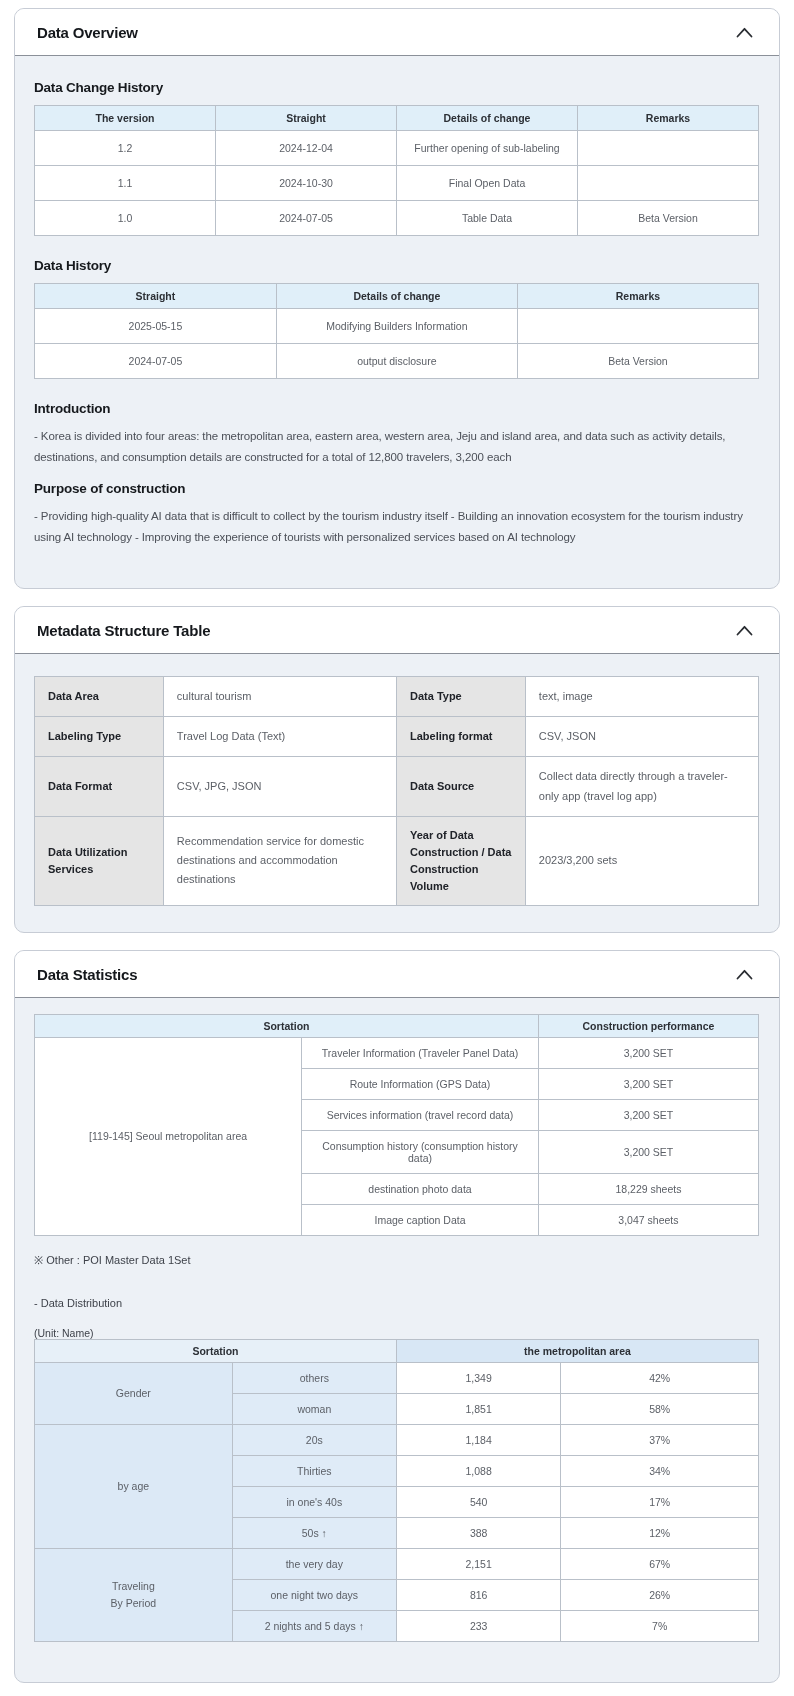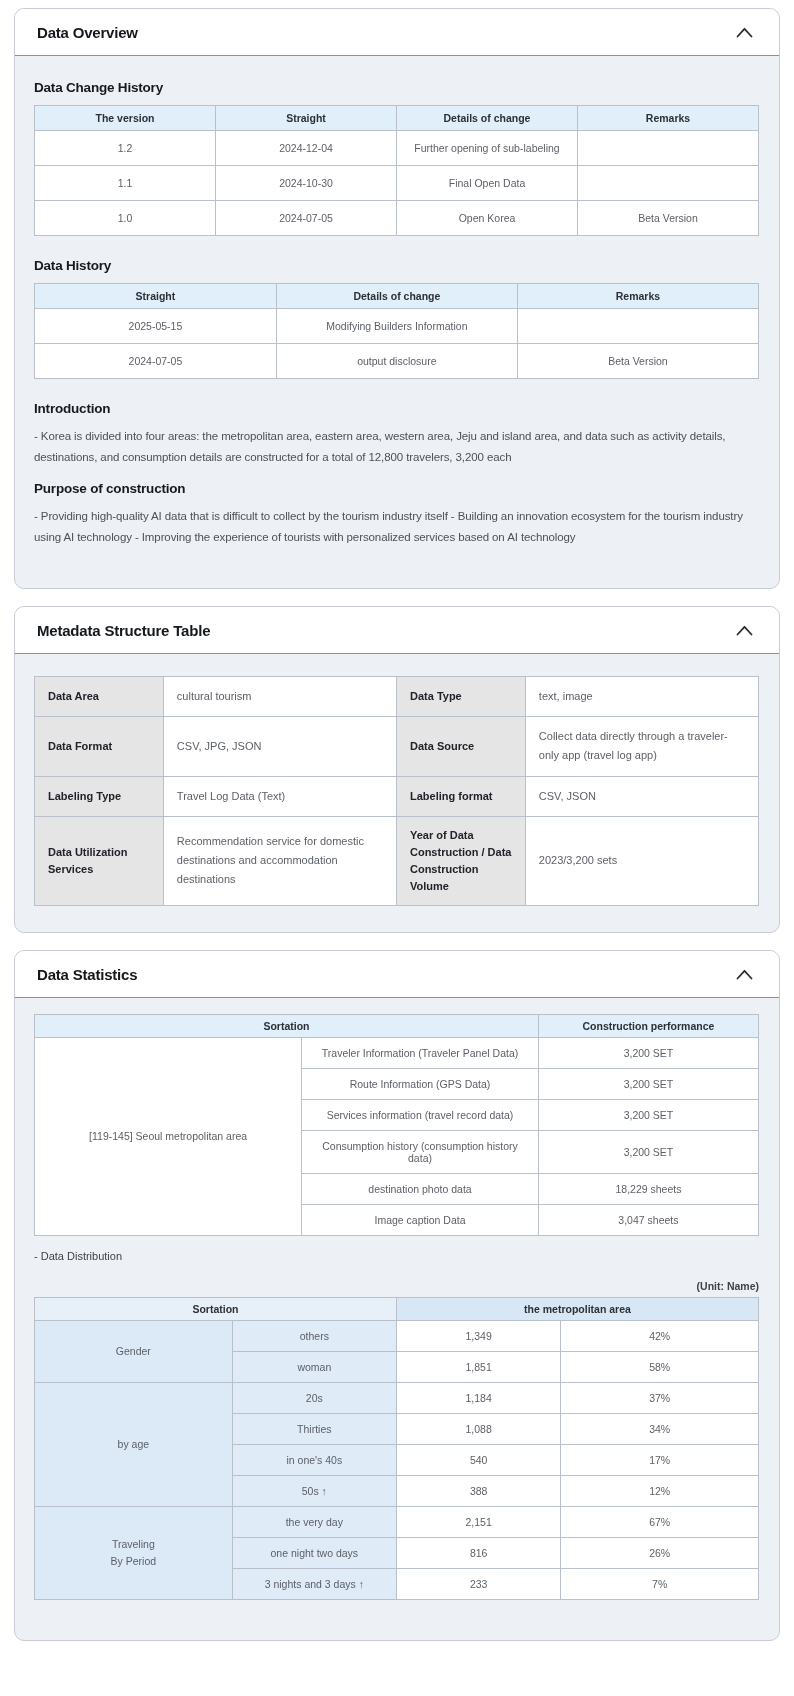--- a/index.html
+++ b/index.html
@@ -96,23 +96,20 @@
     margin: 4px 0 8px 0;
   }
   .note {
     font-size: 11px;
     color: #3e424a;
     margin: 16px 0 30px 0;
   }
   .unit-label {
     font-size: 10.5px;
     color: #3e424a;
-    text-align: right;
-    margin-bottom: 5px;
-    font-weight: bold;
   }
 
   
   .scale-tbl th, .scale-tbl td { padding: 9px 8px; }
   .scale-tbl thead th { padding: 5px 8px; }
   .scale-group { background: #fff; }
 
   
   .dist-tbl th, .dist-tbl td { padding: 9px 8px; }
   .dist-tbl thead th { padding: 5px 8px; }
@@ -167,21 +164,21 @@
         </tr>
         <tr>
           <td>1.1</td>
           <td>2024-10-30</td>
           <td>Final Open Data</td>
           <td></td>
         </tr>
         <tr>
           <td>1.0</td>
           <td>2024-07-05</td>
-          <td>Open Korea</td>
+          <td>Table Data</td>
           <td>Beta Version</td>
         </tr>
       </tbody>
     </table>
 
     <h3 class="sub-heading">Data History</h3>
     <table class="tbl history-tbl">
       <colgroup>
           <col style="width:33.4%">
           <col style="width:33.3%">
@@ -236,30 +233,30 @@
           <col style="width:32.2%">
         </colgroup>
       <tbody>
         <tr>
           <th>Data Area</th>
           <td>cultural tourism</td>
           <th>Data Type</th>
           <td>text, image</td>
         </tr>
         <tr>
+          <th>Labeling Type</th>
+          <td>Travel Log Data (Text)</td>
+          <th>Labeling format</th>
+          <td>CSV, JSON</td>
+        </tr>
+        <tr>
           <th>Data Format</th>
           <td>CSV, JPG, JSON</td>
           <th>Data Source</th>
           <td>Collect data directly through a traveler-only app (travel log app)</td>
-        </tr>
-        <tr>
-          <th>Labeling Type</th>
-          <td>Travel Log Data (Text)</td>
-          <th>Labeling format</th>
-          <td>CSV, JSON</td>
         </tr>
         <tr>
           <th>Data Utilization Services</th>
           <td>Recommendation service for domestic destinations and accommodation destinations</td>
           <th>Year of Data Construction / Data Construction Volume</th>
           <td>2023/3,200 sets</td>
         </tr>
       </tbody>
     </table>
   </div>
@@ -312,20 +309,21 @@
           <td>destination photo data</td>
           <td>18,229 sheets</td>
         </tr>
         <tr>
           <td>Image caption Data</td>
           <td>3,047 sheets</td>
         </tr>
       </tbody>
     </table>
 
+    <p class="note">※ Other : POI Master Data 1Set</p>
 
     <p class="stat-label" style="margin-bottom:18px">- Data Distribution</p>
     <p class="unit-label">(Unit: Name)</p>
 
     <table class="tbl dist-tbl">
       <colgroup>
           <col style="width:27.3%">
           <col style="width:22.7%">
           <col style="width:22.7%">
           <col style="width:27.3%">
@@ -375,20 +373,20 @@
           <td class="dist-sub">the very day</td>
           <td>2,151</td>
           <td>67%</td>
         </tr>
         <tr>
           <td class="dist-sub">one night two days</td>
           <td>816</td>
           <td>26%</td>
         </tr>
         <tr>
-          <td class="dist-sub">3 nights and 3 days ↑</td>
+          <td class="dist-sub">2 nights and 5 days ↑</td>
           <td>233</td>
           <td>7%</td>
         </tr>
       </tbody>
     </table>
   </div>
 </section>
 
 </body></html>

